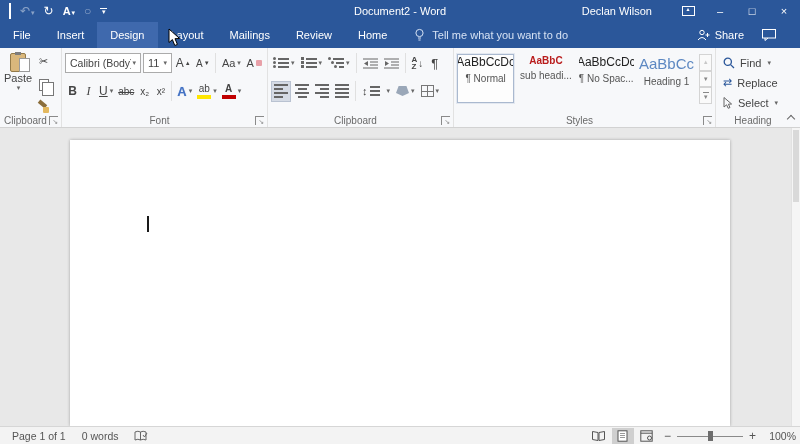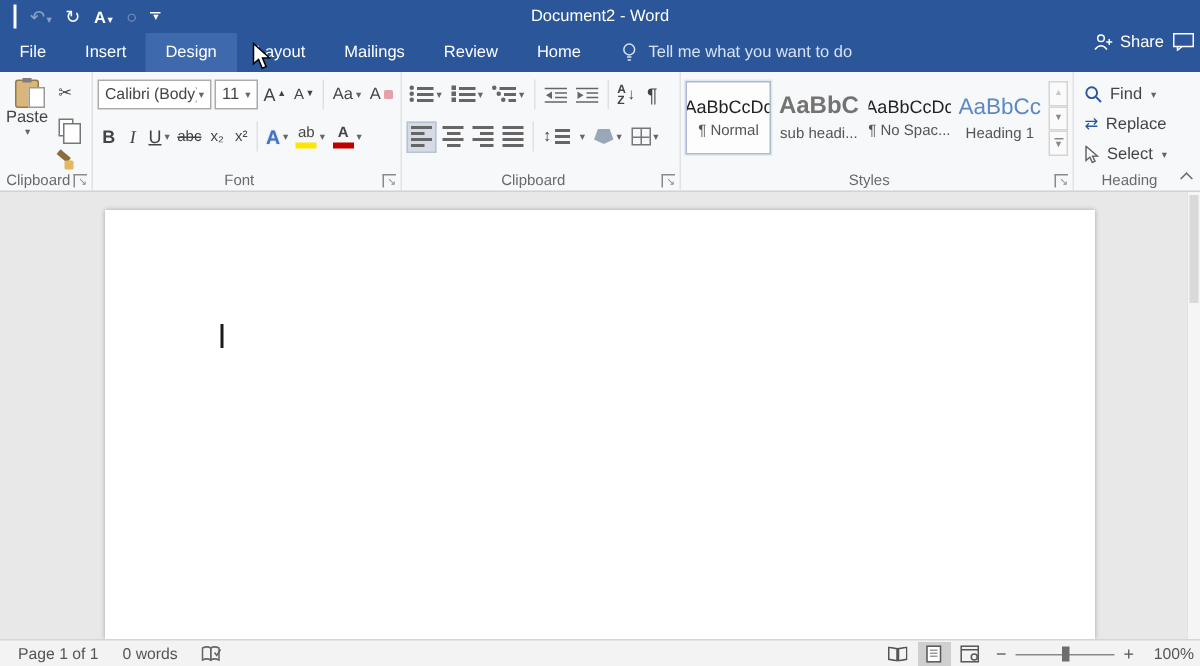--- a/index.html
+++ b/index.html
@@ -25,21 +25,21 @@
   .tb-right{margin-left:auto;display:flex;align-items:center;height:100%;}
   .tb-user{margin-right:20px;font-size:11px;}
   .winbtn{width:32px;height:100%;display:flex;align-items:center;justify-content:center;font-size:11px;}
   .ribbonopt{width:13px;height:10px;border:1px solid #fff;display:flex;align-items:flex-start;justify-content:center;font-size:6px;line-height:4px;}
   
   .tabrow{position:absolute;top:22px;left:0;right:0;height:26px;background:#2b579a;display:flex;align-items:stretch;color:#fff;}
   .tab{display:flex;align-items:center;padding:0 13px;cursor:default;}
   .tab.active{background:#f7f8fa;color:#2b579a;}
   .tab.hovered{background:#3f69ad;}
   .tellme{display:flex;align-items:center;gap:7px;margin-left:14px;color:#d6e2f4;}
-  .tabrow-right{margin-left:auto;display:flex;align-items:flex-start;gap:6px;padding-right:4px;}
+  .tabrow-right{margin-left:auto;display:flex;align-items:center;gap:18px;padding-right:24px;}
   .share{display:flex;align-items:center;gap:5px;}
   
   .ribbon{position:absolute;top:48px;left:0;right:0;height:80px;background:#f7f8fa;border-bottom:1px solid #d2d2d2;display:flex;}
   .rgroup{position:relative;border-right:1px solid #e2e2e2;padding:3px 3px 15px 3px;flex:none;}
   .glabel{position:absolute;bottom:1px;left:0;right:10px;text-align:center;color:#6a6a6a;font-size:10px;white-space:nowrap;}
   .launcher{position:absolute;bottom:2px;right:3px;width:9px;height:9px;border-top:1px solid #8a8a8a;border-left:1px solid #8a8a8a;font-size:7px;line-height:9px;text-align:right;color:#8a8a8a;}
   .rrow{display:flex;align-items:center;height:24px;}
   .rbtn{display:inline-flex;align-items:center;justify-content:center;min-width:15px;height:21px;padding:0 2px;color:#444;gap:1px;}
   .rbtn.sel{background:#d5dbe5;border:1px solid #b9c2d1;}
   .vsep{width:1px;height:20px;background:#e0e0e0;margin:0 2px;}
@@ -78,24 +78,24 @@
   .list-ic.multi i:nth-child(3){margin-left:11px;}
   .sort-ic{display:flex;align-items:center;font-size:8px;font-weight:bold;line-height:.9;gap:1px;color:#444;}
   .sort-ic .az{display:flex;flex-direction:column;}
   .pilcrow{font-size:13px;color:#444;}
   .spacing-ic{display:flex;align-items:center;gap:2px;}
   .borders-ic{width:13px;height:12px;border:1px solid #777;
      background:linear-gradient(#777,#777) center/1px 100% no-repeat,
                 linear-gradient(#777,#777) center/100% 1px no-repeat;}
   .bucket-ic{width:13px;height:10px;background:#9aa7b8;clip-path:polygon(20% 0,80% 0,100% 70%,50% 100%,0 70%);}
   
-  .style-card{width:58px;height:49px;border:1px solid transparent;display:flex;flex-direction:column;align-items:center;justify-content:center;margin-right:3px;background:transparent;overflow:hidden;}
+  .style-card{width:58px;height:49px;border:1px solid transparent;display:flex;flex-direction:column;align-items:center;margin-right:3px;background:transparent;overflow:hidden;}
   .style-card.sel{border:1px solid #aab9cf;background:#fdfdfd;box-shadow:0 0 0 1px #e3e8f0;}
   .st-sample{font-size:12px;white-space:nowrap;color:#222;}
-  .st-sample.big{font-size:16px;font-weight:bold;color:#737373;}
+  .st-sample.big{font-size:10px;font-weight:bold;color:#b91c1c;}
   .st-sample.h1{font-size:15px;color:#5d88c2;}
   .st-name{font-size:10px;color:#555;margin-top:4px;white-space:nowrap;}
   .st-scroll{display:flex;flex-direction:column;width:13px;margin-left:1px;}
   .st-scroll span{flex:1;border:1px solid #d4d4d4;background:#fafafa;display:flex;align-items:center;justify-content:center;font-size:6px;color:#888;}
   .st-scroll span.more{border-top-width:1px;}
   .st-scroll span.more b{border-top:1px solid #888;font-weight:normal;padding-top:1px;}
   
   .edit-col{display:flex;flex-direction:column;justify-content:flex-start;gap:3px;padding-top:3px;}
   .edit-row{display:flex;align-items:center;gap:5px;height:17px;padding-left:4px;}
   .collapse-chev{position:absolute;right:6px;bottom:5px;width:6px;height:6px;border-top:1.5px solid #666;border-right:1.5px solid #666;transform:rotate(-45deg);}
@@ -130,20 +130,29 @@
     <span class="ic dim"><span>↶</span><span class="dd-mini">▾</span></span>
     <span class="ic">↻</span>
     <span class="ic"><span class="pen-a">A</span><span class="dd-mini">▾</span></span>
     <span class="ic dim">○</span>
     <span class="qat-custom">
         <i></i>
         <b>▾</b>
       </span>
   </div>
   <div class="tb-title">Document2  -  Word</div>
+  <div class="tb-right">
+    <span class="tb-user">Declan Wilson</span>
+    <span class="winbtn">
+        <span class="ribbonopt">▴</span>
+      </span>
+    <span class="winbtn">–</span>
+    <span class="winbtn">□</span>
+    <span class="winbtn">×</span>
+  </div>
 </div>
 
 <div class="tabrow">
   <div class="tab">File</div>
   <div class="tab">Insert</div>
   <div class="tab hovered">Design</div>
   <div class="tab">Layout</div>
   <div class="tab">Mailings</div>
   <div class="tab">Review</div>
   <div class="tab">Home</div>

